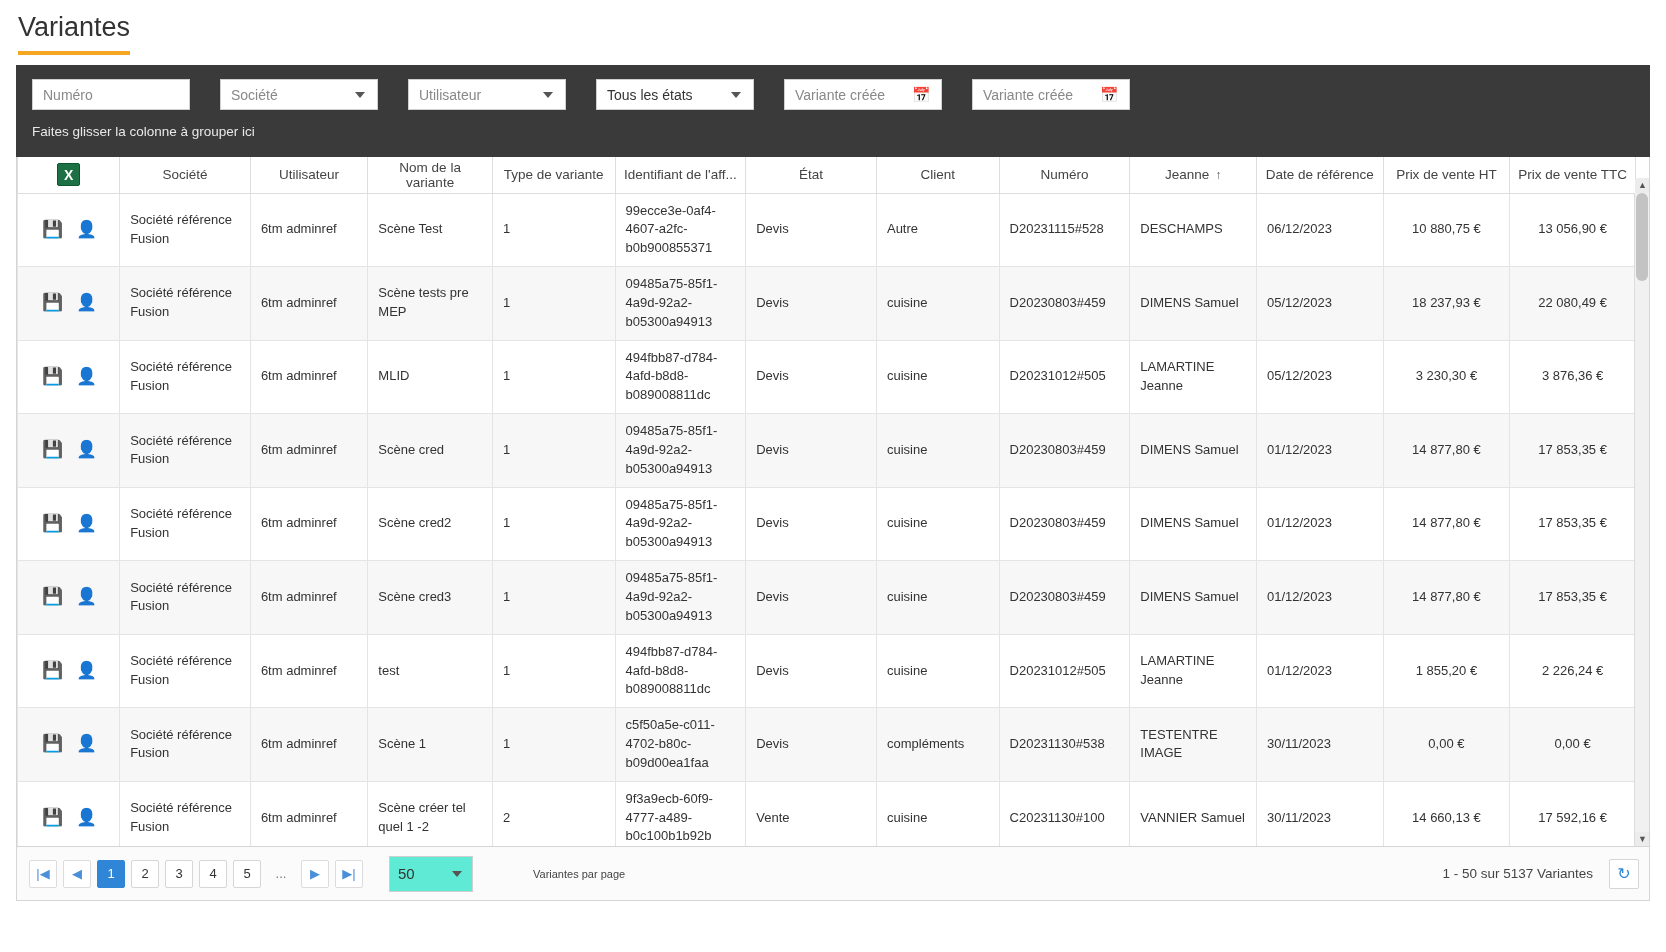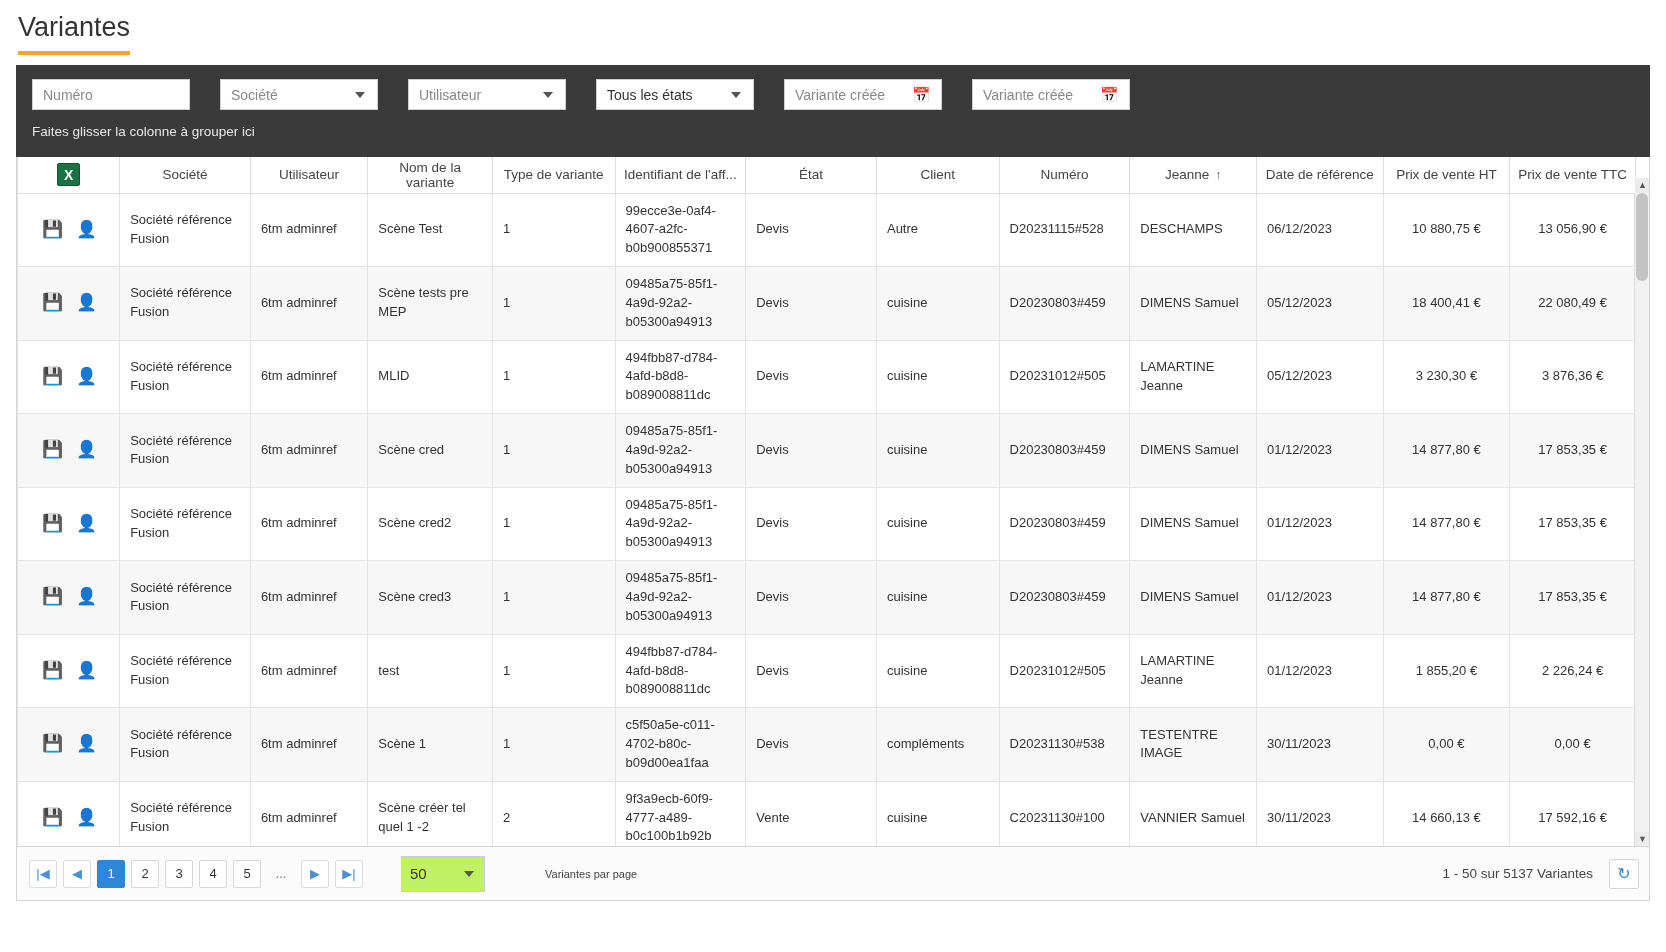--- a/index.html
+++ b/index.html
@@ -172,24 +172,24 @@
     display: inline-flex;
     align-items: center;
     justify-content: center;
     border-radius: 2px;
     padding: 0 6px;
   }
   .pbtn.nav { color: #4a90d9; border-color: #dcdcdc; }
   .pbtn.active { background: #2f86d6; border-color: #2f86d6; color: #ffffff; }
   .pbtn.dots { border: none; background: transparent; color: #777; }
   .pagesize {
-    margin-left: 38px;
+    margin-left: 26px;
     width: 84px; height: 36px;
     border: 1px solid #cfcfcf;
-    background: #bef264;
+    background: #5eead4;
     display: flex; align-items: center; justify-content: space-between;
     padding: 0 8px;
     font-size: 15px;
     color: #333;
   }
   .per-page-label { margin-left: 60px; font-size: 11px; color: #444; }
   .footer-right {
     position: absolute; right: 56px;
     font-size: 13.5px; color: #444;
   }
@@ -318,21 +318,21 @@
           <td>Société référence Fusion</td>
           <td>6tm adminref</td>
           <td>Scène tests pre MEP</td>
           <td>1</td>
           <td>09485a75-85f1-4a9d-92a2-b05300a94913</td>
           <td>Devis</td>
           <td>cuisine</td>
           <td>D20230803#459</td>
           <td>DIMENS Samuel</td>
           <td>05/12/2023</td>
-          <td class="num">18 400,41 €</td>
+          <td class="num">18 237,93 €</td>
           <td class="num">22 080,49 €</td>
         </tr>
         <tr>
           <td class="center">
             <span class="row-icons">
                 <span class="ic">💾</span>
                 <span class="ic">👤</span>
               </span>
           </td>
           <td>Société référence Fusion</td>

